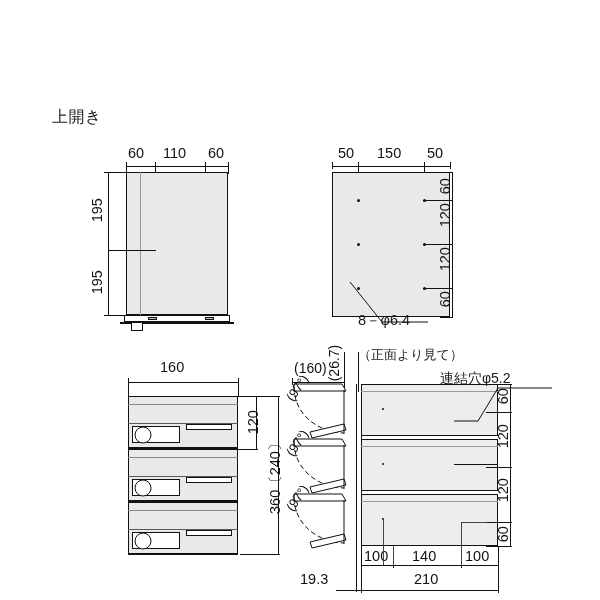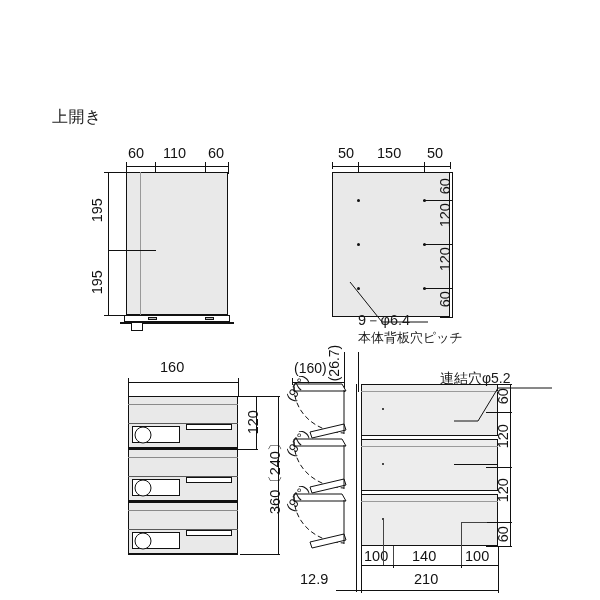--- a/index.html
+++ b/index.html
@@ -173,22 +173,22 @@
 
     <div class="abs dimtext big vert" style="left:125px; top:179px; width:40px; text-align:center;">60</div>
     <div class="abs dimtext big vert" style="left:122px; top:208px; width:46px; text-align:center;">120</div>
     <div class="abs dimtext big vert" style="left:122px; top:252px; width:46px; text-align:center;">120</div>
     <div class="abs dimtext big vert" style="left:125px; top:292px; width:40px; text-align:center;">60</div>
 
     <svg class="abs" style="left:0px; top:0px; width:300px; height:380px;">
       <polyline points="50,282 82,322 128,322" fill="none" stroke="#111" stroke-width="1"></polyline>
     </svg>
 
-    <div class="abs jptext" style="left:58px; top:312px; font-size:14.5px;">9－φ6.4</div>
-    <div class="abs jptext" style="left:58px; top:330px;">本体背板穴ピッチ</div>
+    <div class="abs jptext" style="left:58px; top:312px; font-size:14.5px;">8－φ6.4</div>
+    <div class="abs jptext" style="left:58px; top:347px;">（正面より見て）</div>
   </div>
 
   <div class="abs" style="left:0px; top:350px; width:300px; height:250px;">
 
     <div class="abs dimtext big" style="left:160px; top:10px;">160</div>
     <div class="abs hline" style="left:128px; top:32px; width:110px;"></div>
     <div class="abs tick" style="left:128px; top:28px;"></div>
     <div class="abs tick" style="left:238px; top:28px;"></div>
     <div class="abs vline" style="left:128px; top:32px; height:14px;"></div>
     <div class="abs vline" style="left:238px; top:32px; height:14px;"></div>
@@ -323,18 +323,18 @@
     <div class="abs hline" style="left:181px; top:172px; width:26px; border-color:#444;"></div>
     <div class="abs vline" style="left:103px; top:168px; height:47px; border-color:#444;"></div>
 
     <div class="abs hline" style="left:81px; top:240px; width:137px;"></div>
     <div class="abs tick" style="left:81px; top:236px;"></div>
     <div class="abs tick" style="left:218px; top:236px;"></div>
     <div class="abs dimtext big" style="left:134px; top:222px;">210</div>
     <div class="abs vline" style="left:81px; top:196px; height:46px;"></div>
     <div class="abs vline" style="left:218px; top:196px; height:46px;"></div>
 
-    <div class="abs dimtext big" style="left:20px; top:222px;">12.9</div>
+    <div class="abs dimtext big" style="left:20px; top:222px;">19.3</div>
     <div class="abs hline" style="left:56px; top:240px; width:26px;"></div>
     <div class="abs vline" style="left:76px; top:194px; height:48px;"></div>
   </div>
 
 </div>
 
 </body></html>

